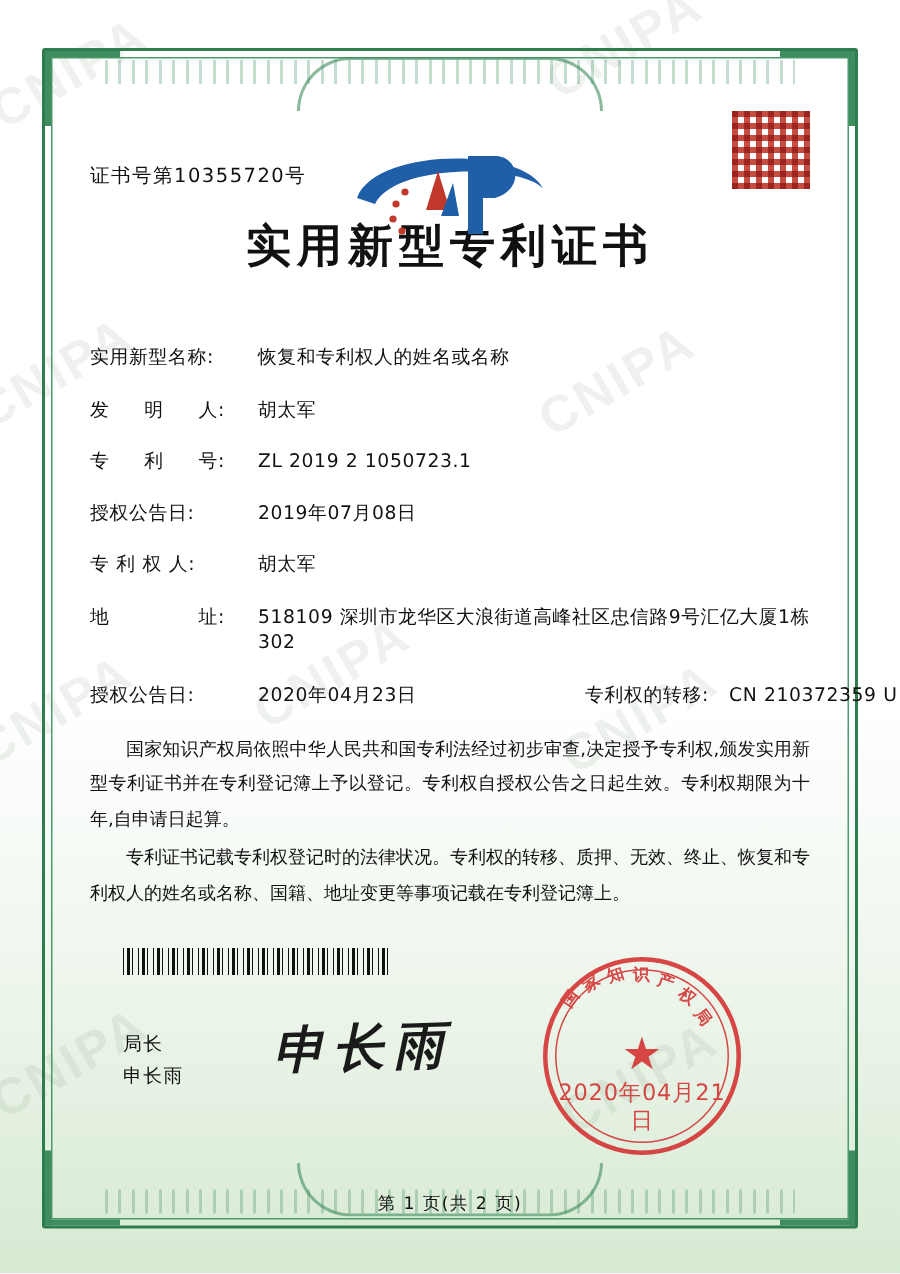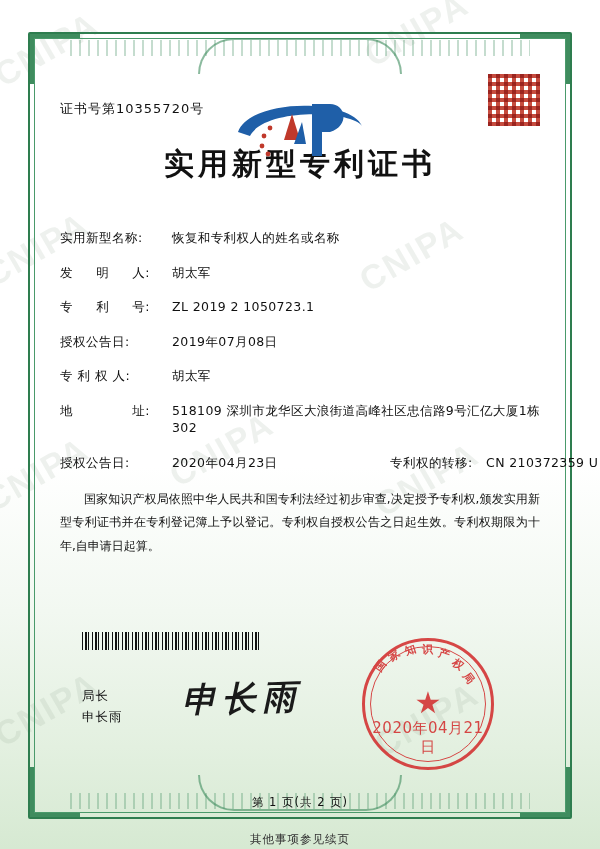--- a/index.html
+++ b/index.html
@@ -103,21 +103,21 @@
   .content {
     position: absolute;
     left: 60px;
     right: 60px;
     top: 70px;
   }
 
   .top-row {
     display: flex;
     justify-content: space-between;
-    align-items: center;
+    align-items: flex-end;
     gap: 30px;
   }
   .cert-no {
     font-size: 13px;
     color: #111;
     letter-spacing: 1px;
     padding-top: 22px;
     font-family: "DejaVu Sans", sans-serif;
   }
   .qr {
@@ -407,20 +407,21 @@
         <div class="field-label">授权公告日:</div>
         <div class="field-value">2020年04月23日</div>
         <div class="field-label2">专利权的转移:</div>
         <div class="field-value">CN 210372359 U</div>
       </div>
 
     </div>
 
     <div class="paragraphs">
       <p>国家知识产权局依照中华人民共和国专利法经过初步审查,决定授予专利权,颁发实用新型专利证书并在专利登记簿上予以登记。专利权自授权公告之日起生效。专利权期限为十年,自申请日起算。</p>
+      <p>专利证书记载专利权登记时的法律状况。专利权的转移、质押、无效、终止、恢复和专利权人的姓名或名称、国籍、地址变更等事项记载在专利登记簿上。</p>
     </div>
 
   </div>
 
   <div class="barcode"></div>
 
   <div class="signature-block">
     <div>局长</div>
     <div>申长雨</div>
   </div>
@@ -436,15 +437,14 @@
       <span style="transform:rotate(0deg)">识</span>
       <span style="transform:rotate(18deg)">产</span>
       <span style="transform:rotate(36deg)">权</span>
       <span style="transform:rotate(54deg)">局</span>
     </div>
     <div class="star">★</div>
     <div class="seal-date">2020年04月21日</div>
   </div>
 
   <div class="page-no">第 1 页(共 2 页)</div>
-  <div class="footnote">其他事项参见续页</div>
 
 </div>
 
 </body></html>

